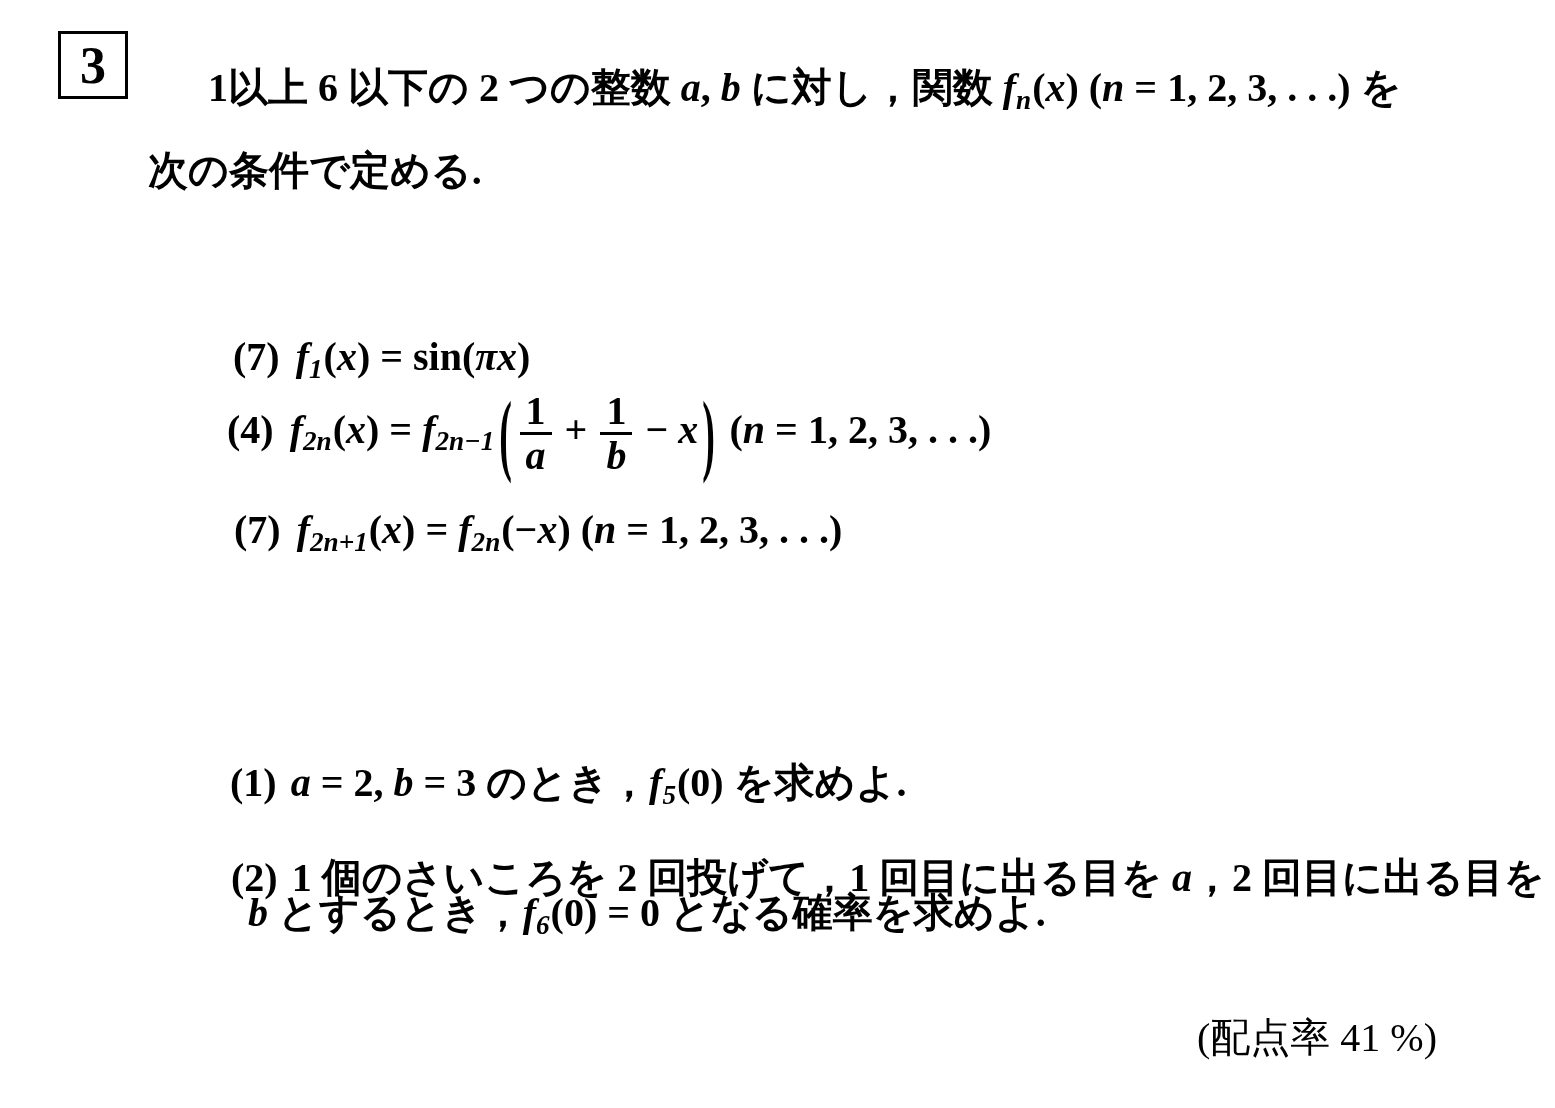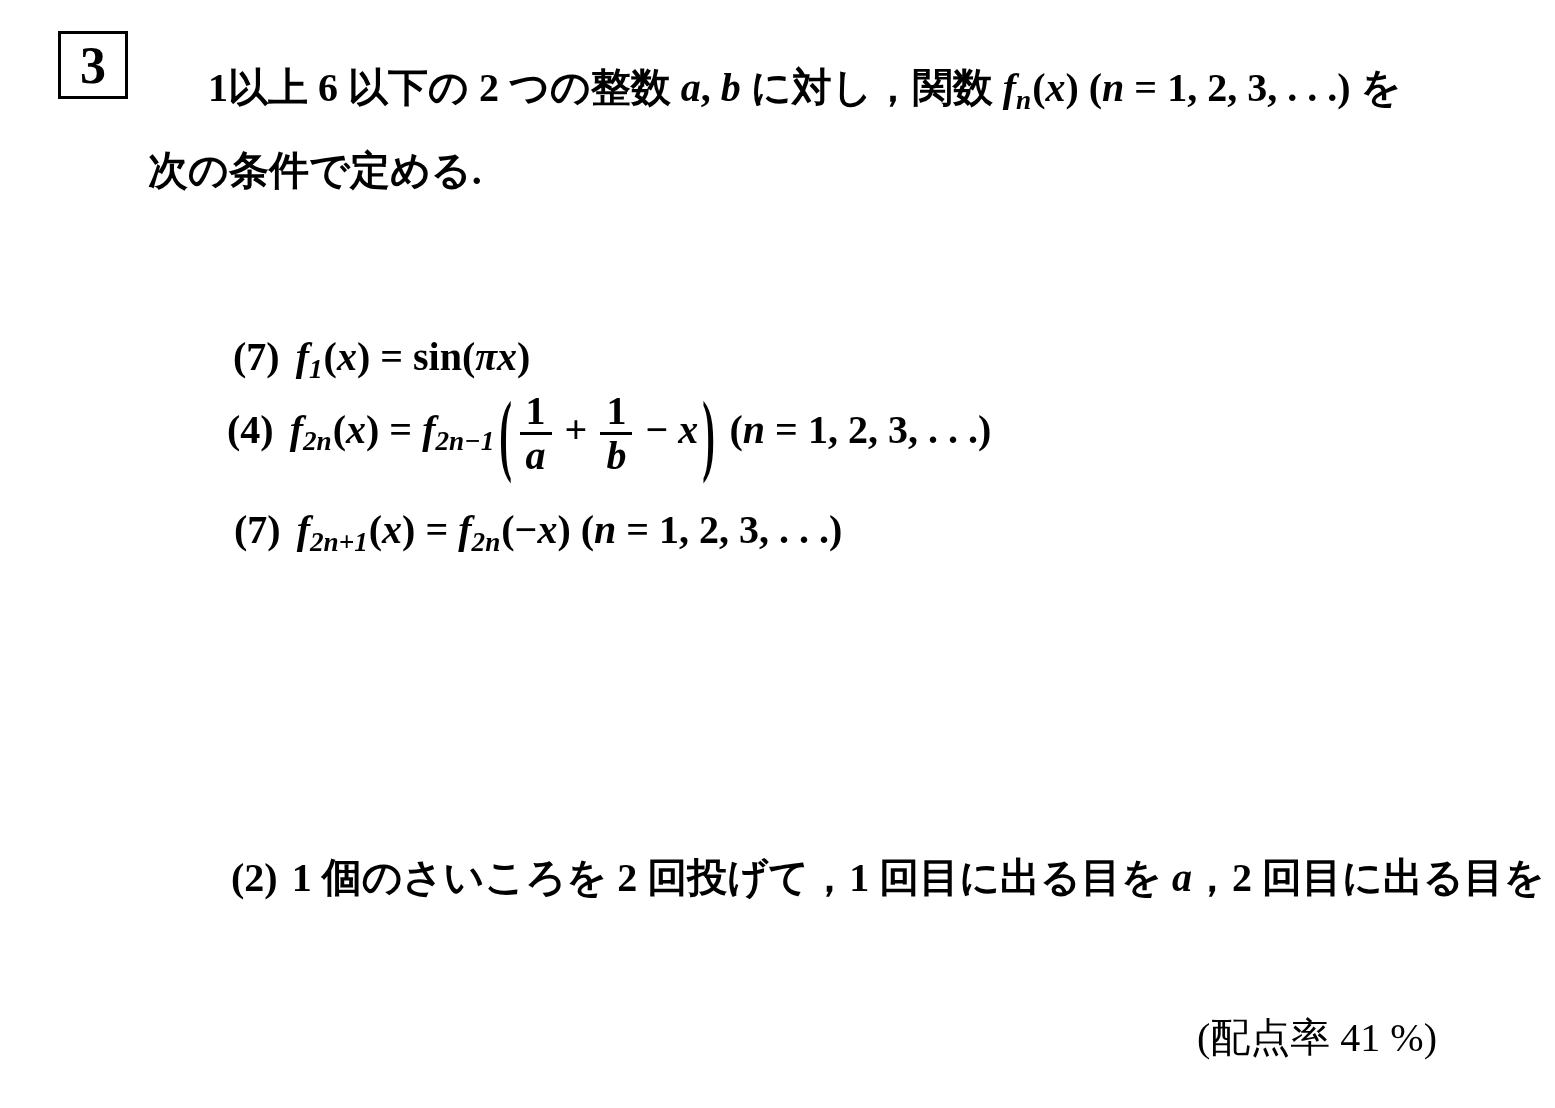--- a/index.html
+++ b/index.html
@@ -80,21 +80,25 @@
 
   <div class="line" style="left:187px; top:340px;">
     <span class="cond-label">(4)</span><span class="cond-body"><span class="mi">f</span><span class="msub">2n</span><span class="rm">(</span><span class="mi">x</span><span class="rm">) = </span><span class="mi">f</span><span class="msub">2n−1</span><span class="bigp">(</span><span class="frac"><span class="fnum">1</span><span class="fbar"></span><span class="fden">a</span></span><span class="rm"> + </span><span class="frac"><span class="fnum">1</span><span class="fbar"></span><span class="fden">b</span></span><span class="rm"> − </span><span class="mi">x</span><span class="bigp">)</span><span class="rm"> (</span><span class="mi">n</span><span class="rm"> = 1, 2, 3, . . .)</span></span>
   </div>
 
   <div class="line" style="left:194px; top:455px;">
     <span class="cond-label">(7)</span><span class="cond-body"><span class="mi">f</span><span class="msub">2n+1</span><span class="rm">(</span><span class="mi">x</span><span class="rm">) = </span><span class="mi">f</span><span class="msub">2n</span><span class="rm">(−</span><span class="mi">x</span><span class="rm">) (</span><span class="mi">n</span><span class="rm"> = 1, 2, 3, . . .)</span></span>
   </div>
 
 
+  <div class="line" style="left:190px; top:708px;">
+    <span class="q-label">(1)</span><span class="q-body"><span class="mi">a</span><span class="rm"> = 2, </span><span class="mi">b</span><span class="rm"> = 3 のとき，</span><span class="mi">f</span><span class="msub">5</span><span class="rm">(0) を求めよ.</span></span>
+  </div>
 
   <div class="line" style="left:191px; top:803px;">
     <span class="q-label">(2)</span><span class="q-body"><span class="rm">1 個のさいころを 2 回投げて，1 回目に出る目を </span><span class="mi">a</span><span class="rm">，2 回目に出る目を</span></span>
   </div>
 
+  <div class="line" style="left:248px; top:888px;"><span class="mi">b</span><span class="rm"> とするとき，</span><span class="mi">f</span><span class="msub">6</span><span class="rm">(0) = 0 となる確率を求めよ.</span></div>
 
   <div class="footer-line">(配点率 41 %)</div>
 
 </div>
 
 </body></html>

